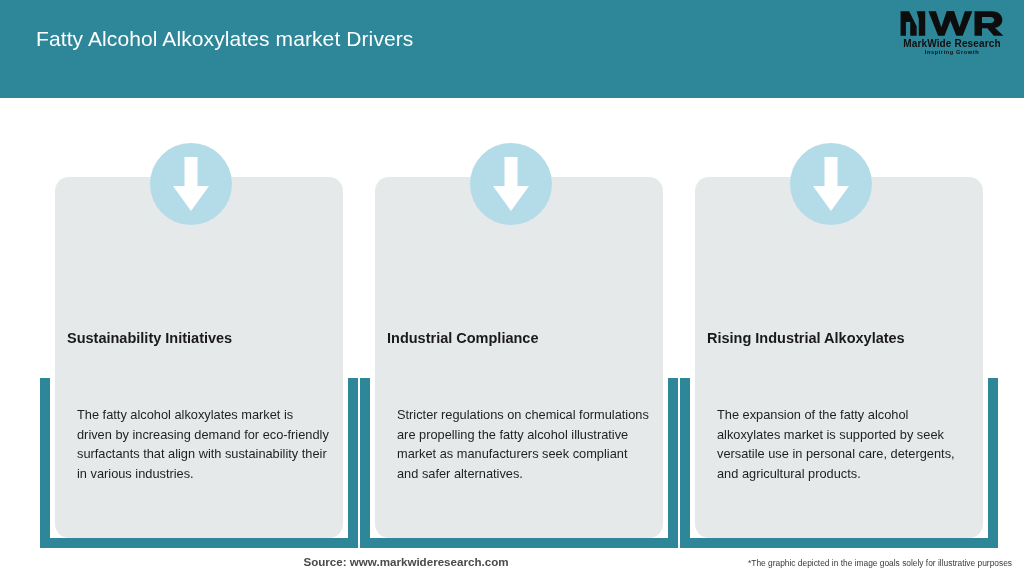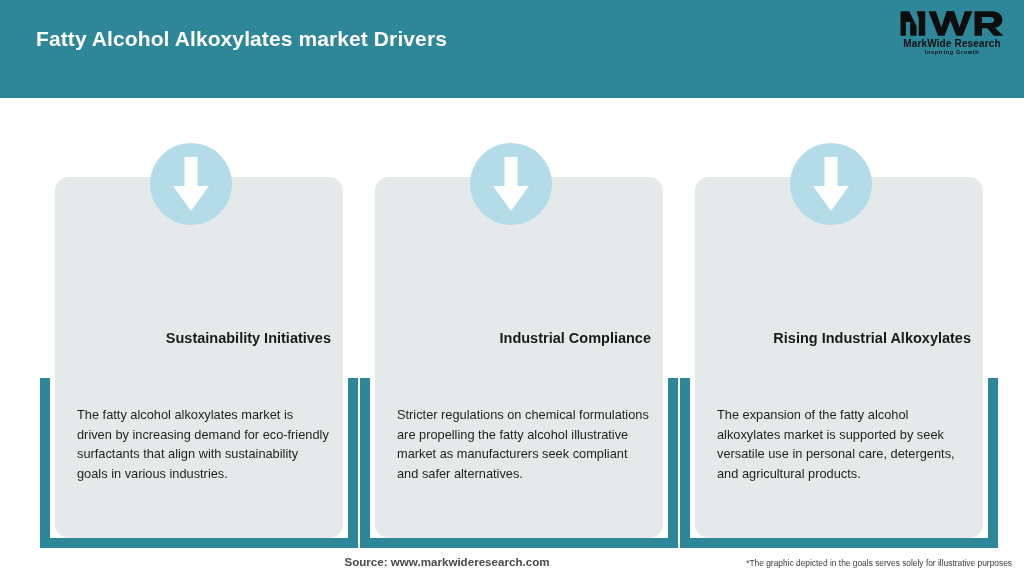--- a/index.html
+++ b/index.html
@@ -24,21 +24,21 @@
     width: 1024px;
     height: 98px;
     background: #2E8699;
     box-sizing: border-box;
   }
   .header-title {
     position: absolute;
     left: 36px;
     top: 27px;
     font-size: 21px;
-    font-weight: bold;
+    font-weight: normal;
     color: #ffffff;
     letter-spacing: 0.1px;
     white-space: nowrap;
   }
 
   
   .logo {
     position: absolute;
     right: 18px;
     top: 8px;
@@ -127,21 +127,21 @@
     top: 14px;
     width: 38px;
     height: 55px;
   }
 
   .card-title {
     position: absolute;
     left: 12px;
     top: 152px;
     width: 264px;
-    text-align: right;
+    text-align: left;
     font-size: 14.5px;
     font-weight: bold;
     color: #1a1a1a;
     line-height: 18px;
   }
 
   .card-body {
     position: absolute;
     left: 22px;
     top: 228px;
@@ -156,21 +156,20 @@
   
   .footer-source {
     position: absolute;
     left: 0;
     top: 555px;
     width: 812px;
     text-align: center;
     font-size: 11.6px;
     font-weight: bold;
     color: #4a4a4a;
-    padding-left: 41px;
   }
   .footer-disclaimer {
     position: absolute;
     right: 12px;
     top: 558px;
     font-size: 8.4px;
     font-weight: normal;
     color: #3a3a3a;
     white-space: nowrap;
   }
@@ -198,21 +197,21 @@
     <div class="logo-tag">Inspiring Growth</div>
   </div>
 </div>
 
 <div class="stage">
 
   <div class="card-group g1">
     <div class="bracket"></div>
     <div class="card">
       <div class="card-title">Sustainability Initiatives</div>
-      <div class="card-body">The fatty alcohol alkoxylates market is driven by increasing demand for eco-friendly surfactants that align with sustainability goals in various industries.</div>
+      <div class="card-body">The fatty alcohol alkoxylates market is driven by increasing demand for eco-friendly surfactants that align with sustainability their in various industries.</div>
     </div>
     <div class="icon-circle">
       <svg class="arrow-svg" viewBox="0 0 38 55" aria-hidden="true">
         <path d="M12.5 0 H25.5 V29 H37 L19 54 L1 29 H12.5 Z" fill="#ffffff"></path>
       </svg>
     </div>
   </div>
 
   <div class="card-group g2">
     <div class="bracket"></div>
@@ -236,13 +235,13 @@
     <div class="icon-circle">
       <svg class="arrow-svg" viewBox="0 0 38 55" aria-hidden="true">
         <path d="M12.5 0 H25.5 V29 H37 L19 54 L1 29 H12.5 Z" fill="#ffffff"></path>
       </svg>
     </div>
   </div>
 
 </div>
 
 <div class="footer-source">Source: www.markwideresearch.com</div>
-<div class="footer-disclaimer">*The graphic depicted in the goals serves solely for illustrative purposes</div>
+<div class="footer-disclaimer">*The graphic depicted in the image goals solely for illustrative purposes</div>
 
 </body></html>

